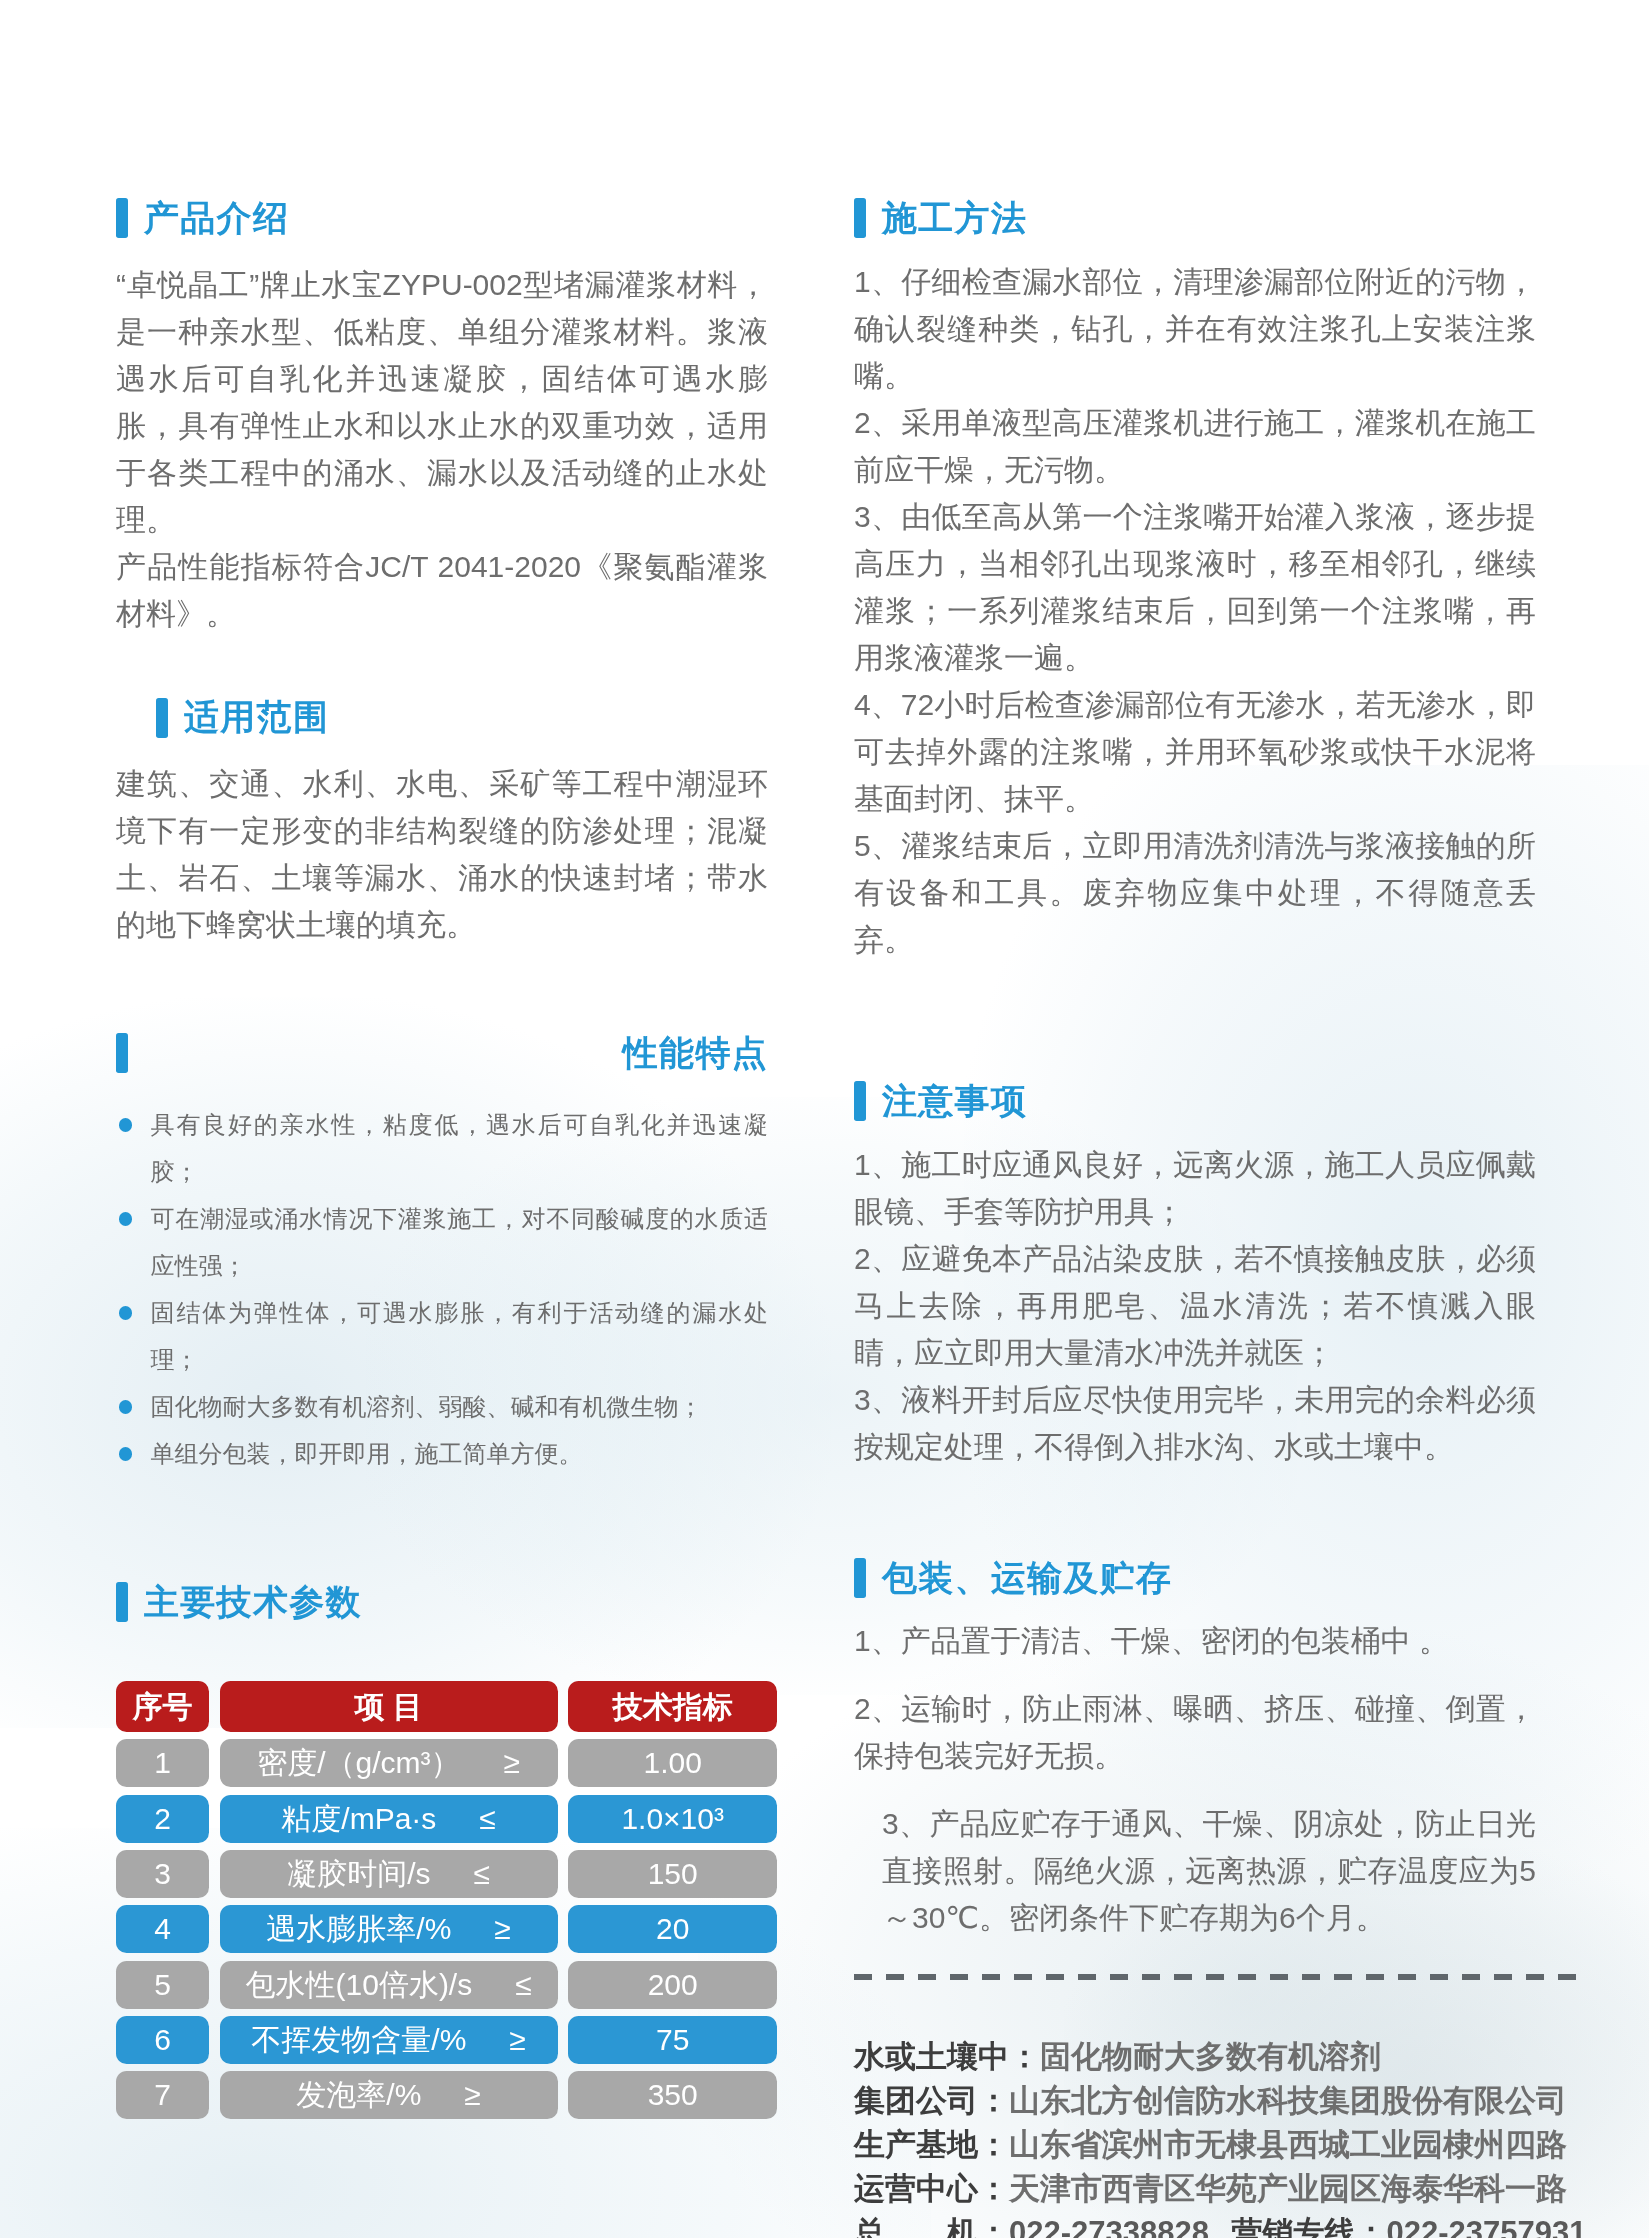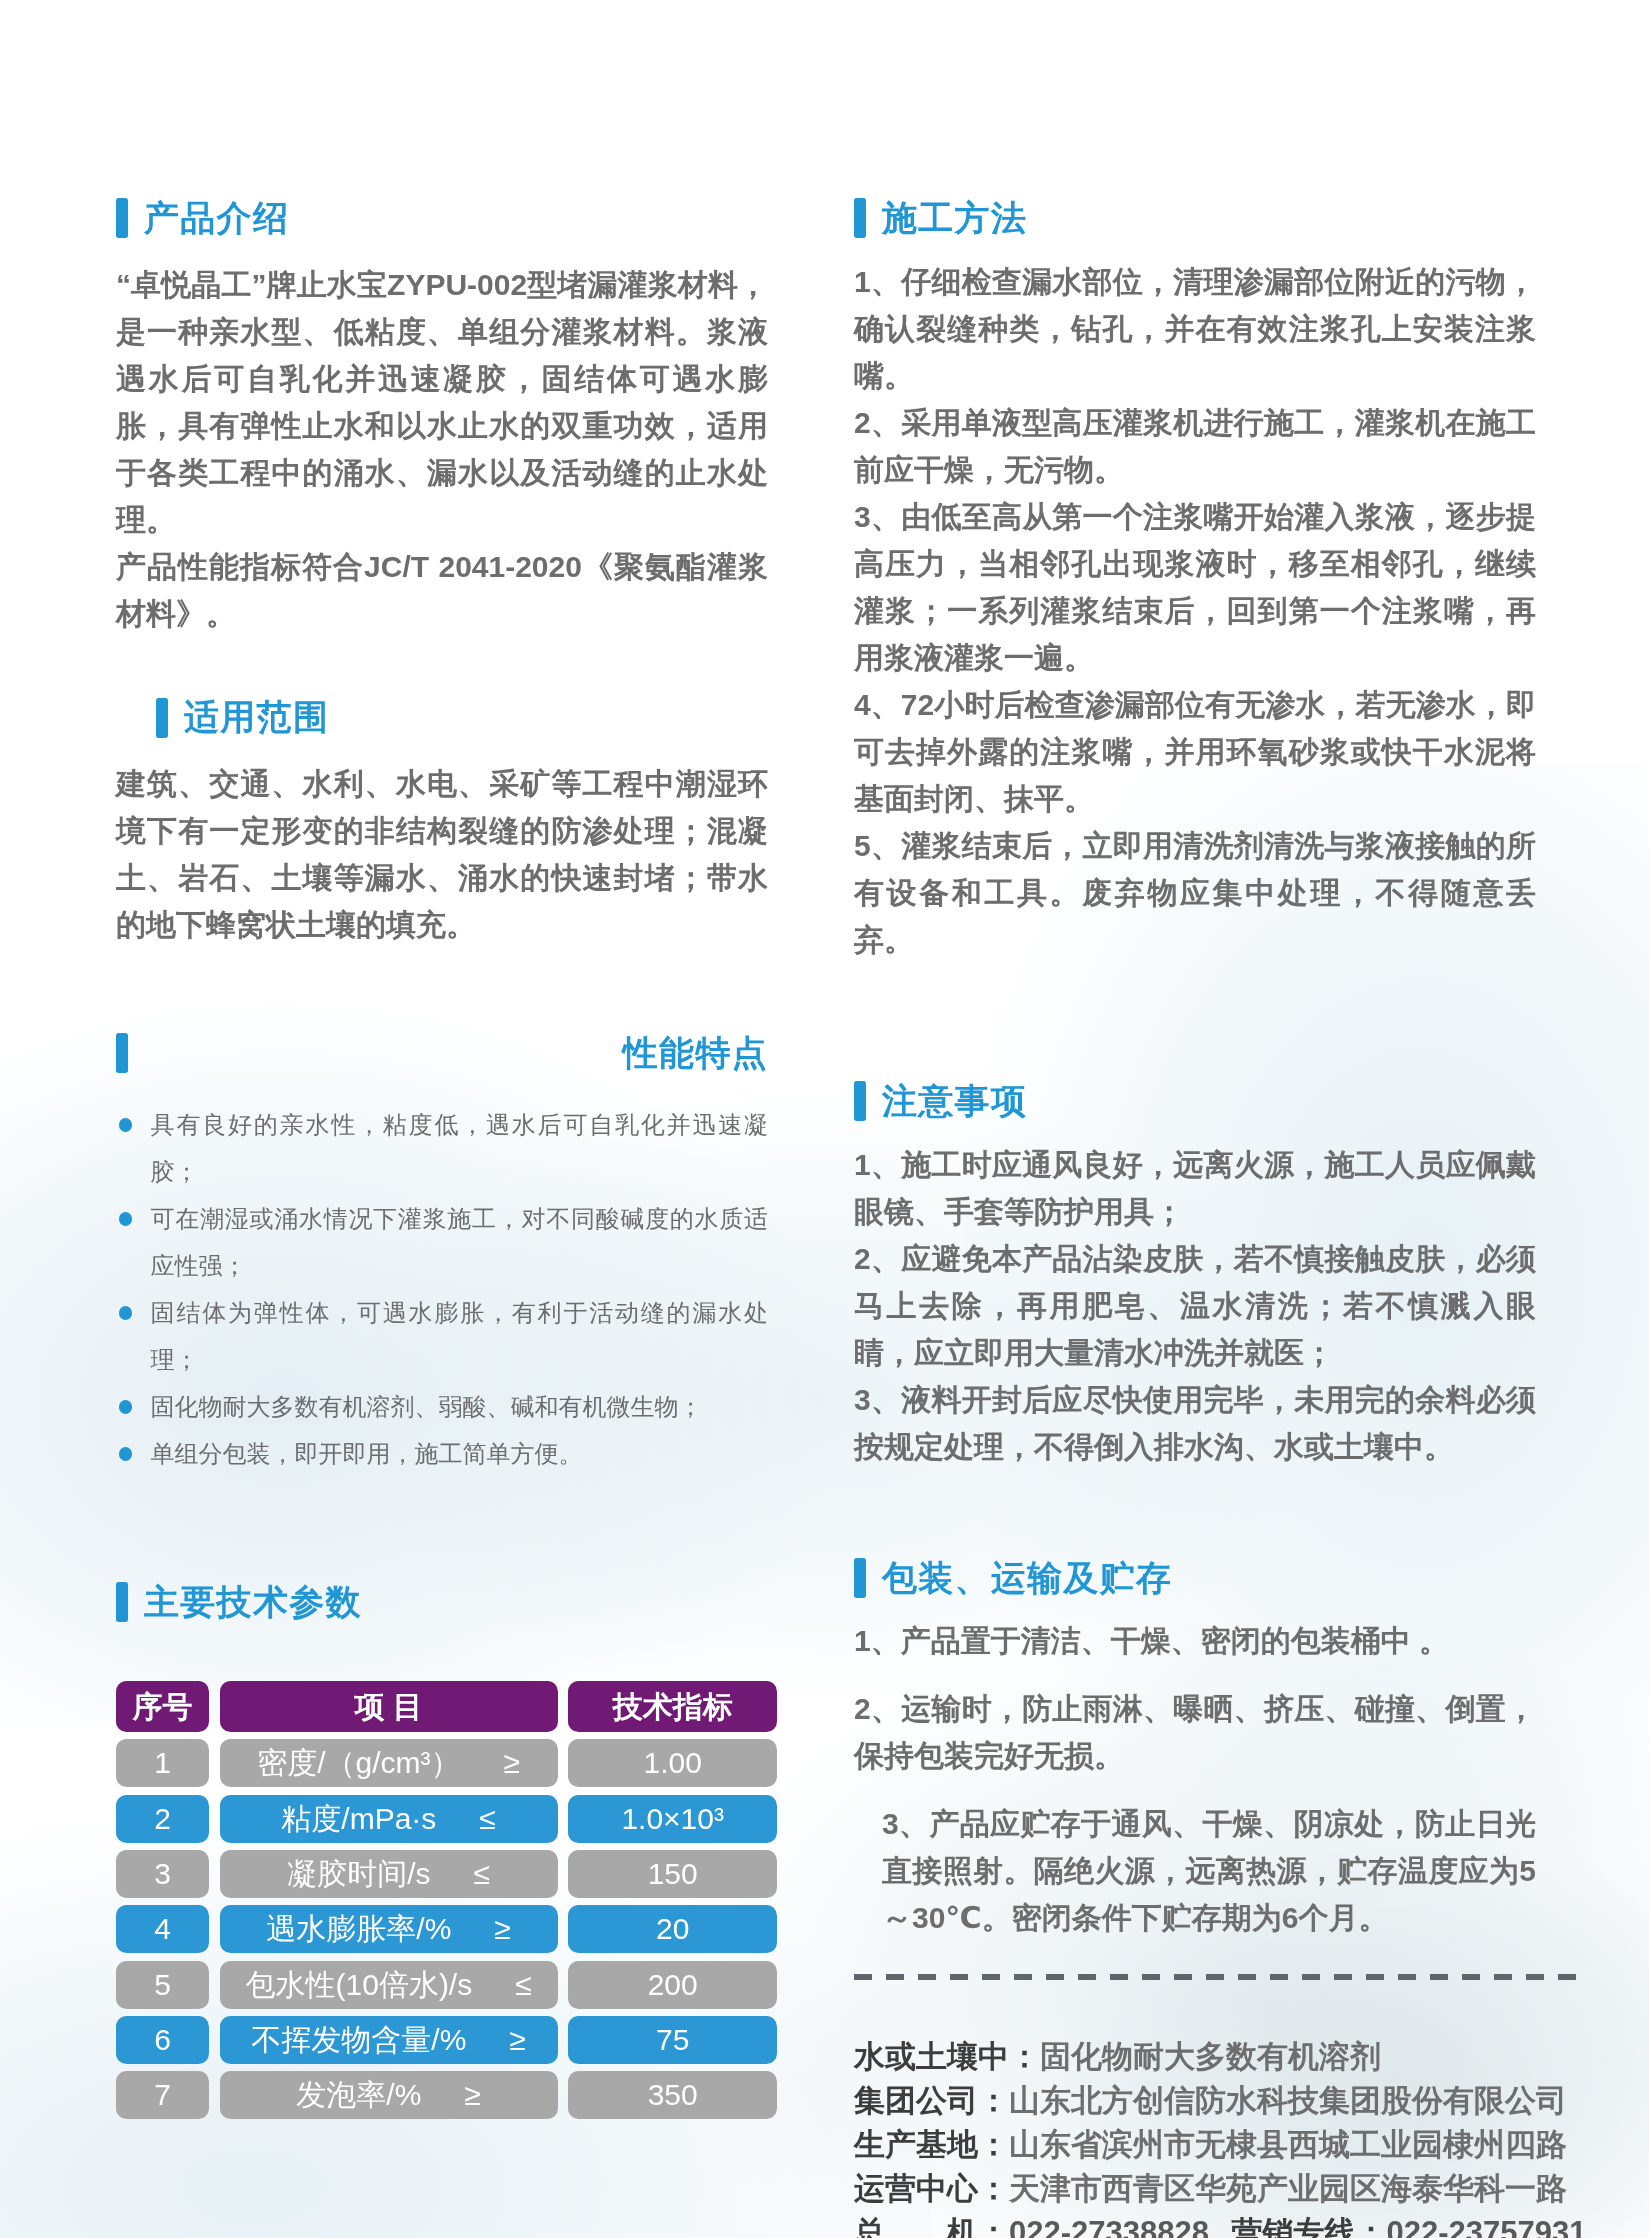--- a/index.html
+++ b/index.html
@@ -29,34 +29,34 @@
   .col-left{left:116px;width:652px;}
   .col-right{left:854px;width:682px;}
 
   
   .sec-head{display:flex;align-items:center;gap:16px;}
   .sec-bar{width:12px;height:40px;border-radius:2.7px;background:#2196d5;flex:none;}
   .sec-title{margin:0;font-size:35px;font-weight:bold;color:#2196d5;letter-spacing:1.3px;line-height:1.1;white-space:nowrap;}
 
   
   .body-text{font-size:30px;line-height:47px;color:#6d6d6d;text-align:justify;}
-  .body-text p{margin:0;font-weight:bold;}
+  .body-text p{margin:0;}
   .mt-para{margin-top:22.6px;}
 
   
   .features{margin-top:28px;}
   .feat{display:flex;align-items:flex-start;}
   .feat-dot{flex:none;width:13.3px;height:13.3px;border-radius:50%;background:#2196d5;margin:17.3px 18.6px 0 2.7px;}
   .feat-text{flex:1;font-size:24px;line-height:47px;color:#6d6d6d;text-align:justify;}
 
   
   .tbl{margin-top:59px;display:grid;grid-template-columns:93px 338px 209px;column-gap:10.6px;row-gap:7.3px;}
   .cell{border-radius:10.6px;height:48px;display:flex;align-items:center;justify-content:center;
         color:#ffffff;font-size:30px;line-height:1;}
-  .cell-hd{background:#701a75;font-weight:bold;height:51px;}
+  .cell-hd{background:#b91c1c;font-weight:bold;height:51px;}
   .cell-gray{background:#a8a8a8;}
   .cell-blue{background:#2b97d4;}
   .item-op{margin-left:43px;}
 
   
   .list{margin-top:20px;}
   .list p{margin:0;}
   .gap-list{margin-top:18.6px;}
   .gap-list p{margin:0 0 21px 0;}
   .gap-list p:last-child{margin-bottom:0;margin-left:28px;}

